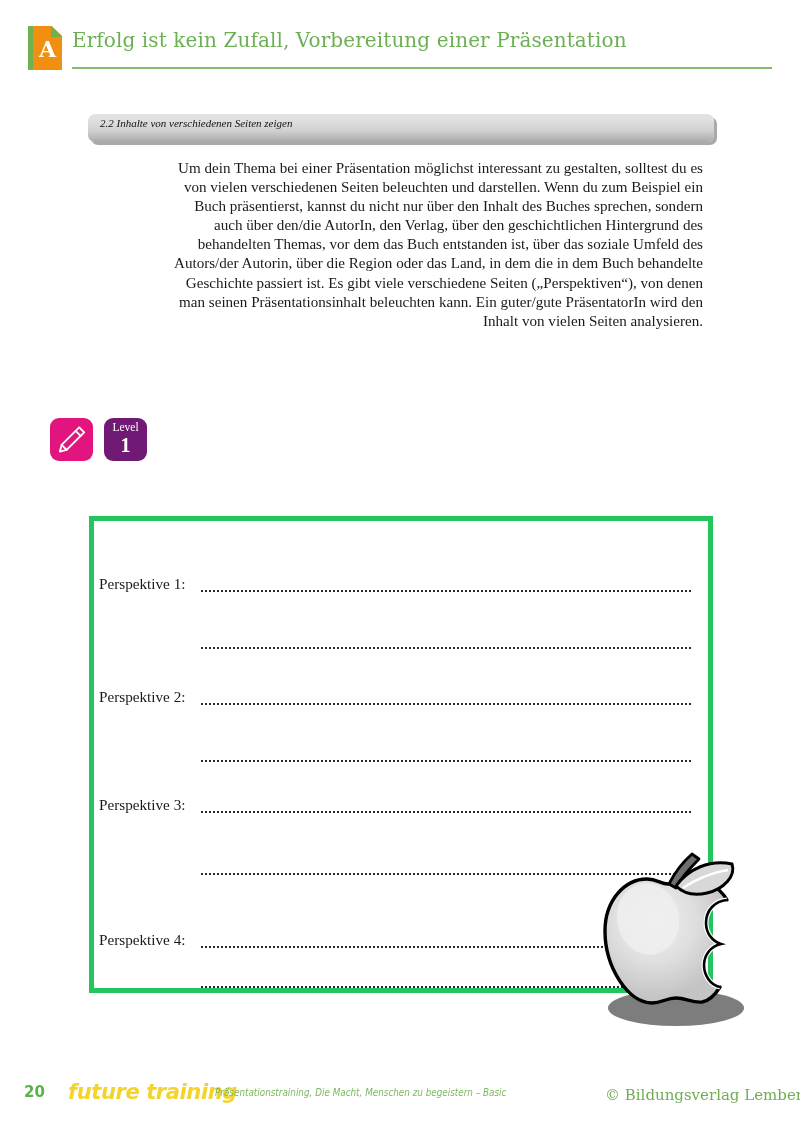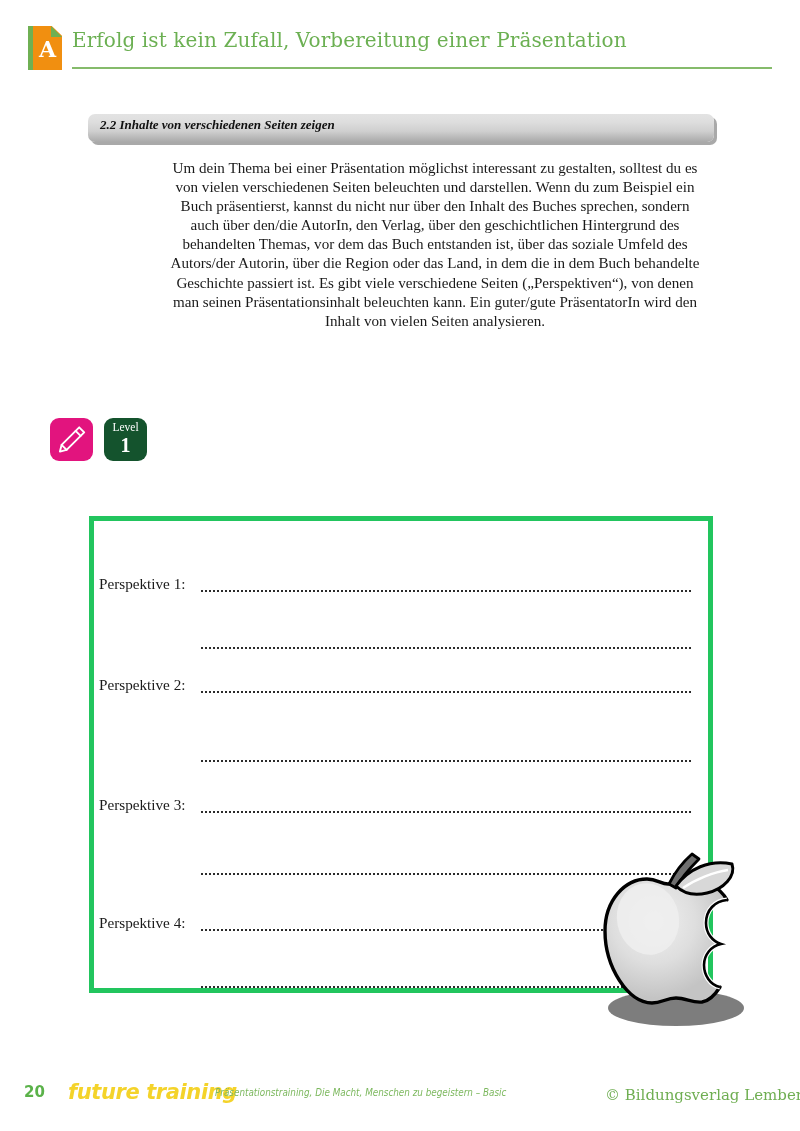--- a/index.html
+++ b/index.html
@@ -97,38 +97,38 @@
     height: 28px;
     border-radius: 7px;
     background: linear-gradient(to bottom, #e3e3e3 0%, #dedede 28%, #cfcfcf 62%, #a9a9a9 100%);
     box-shadow: 3px 3px 0 rgba(140,140,140,0.75);
   }
   #section-bar-label {
     position: absolute;
     left: 12px;
     top: 3px;
     font-family: "Liberation Serif", serif;
-    font-weight: bold;
+    font-weight: normal;
     font-style: italic;
-    font-size: 13px;
+    font-size: 11px;
     color: #111111;
     white-space: nowrap;
   }
 
   
   #intro-paragraph {
     position: absolute;
     left: 167px;
     top: 159px;
     width: 536px;
     font-family: "Liberation Serif", serif;
     font-size: 15.1px;
     line-height: 19.1px;
     color: #1a1a1a;
-    text-align: center;
+    text-align: right;
   }
 
   
   #task-block {
     position: absolute;
     left: 50px;
     top: 418px;
     width: 660px;
     height: 60px;
   }
@@ -141,21 +141,21 @@
     background: #e2147e;
     border-radius: 9px;
   }
   #pencil-icon-tile svg { display: block; }
   #level-badge {
     position: absolute;
     left: 54px;
     top: 0;
     width: 43px;
     height: 43px;
-    background: #14532d;
+    background: #701a75;
     border-radius: 9px;
     text-align: center;
   }
   #level-badge .level-word {
     display: block;
     margin-top: 3px;
     color: #ffffff;
     font-family: "Liberation Serif", serif;
     font-size: 11.5px;
     line-height: 13px;
@@ -320,37 +320,37 @@
 <div id="answer-box">
 
   <div class="answer-row" style="top:54px;">
     <span class="answer-label">Perspektive 1:</span>
     <span class="dotted-line primary"></span>
   </div>
   <div class="answer-row" style="top:111px;">
     <span class="dotted-line secondary"></span>
   </div>
 
-  <div class="answer-row" style="top:155px;">
+  <div class="answer-row" style="top:167px;">
     <span class="answer-label">Perspektive 2:</span>
     <span class="dotted-line primary"></span>
   </div>
   <div class="answer-row" style="top:224px;">
     <span class="dotted-line secondary"></span>
   </div>
 
   <div class="answer-row" style="top:275px;">
     <span class="answer-label">Perspektive 3:</span>
     <span class="dotted-line primary"></span>
   </div>
   <div class="answer-row" style="top:337px;">
     <span class="dotted-line secondary"></span>
   </div>
 
-  <div class="answer-row" style="top:393px;text-align:right;">
+  <div class="answer-row" style="top:410px;text-align:right;">
     <span class="answer-label">Perspektive 4:</span>
     <span class="dotted-line primary"></span>
   </div>
   <div class="answer-row" style="top:450px;">
     <span class="dotted-line secondary"></span>
   </div>
 
 </div>
 
 <div id="apple-illustration">

